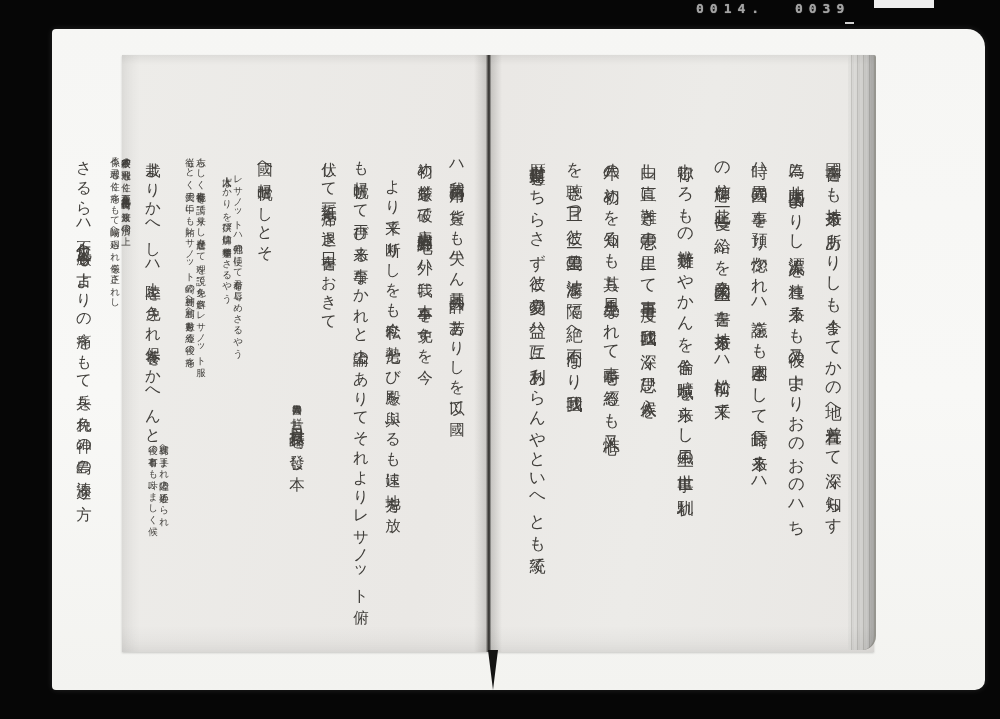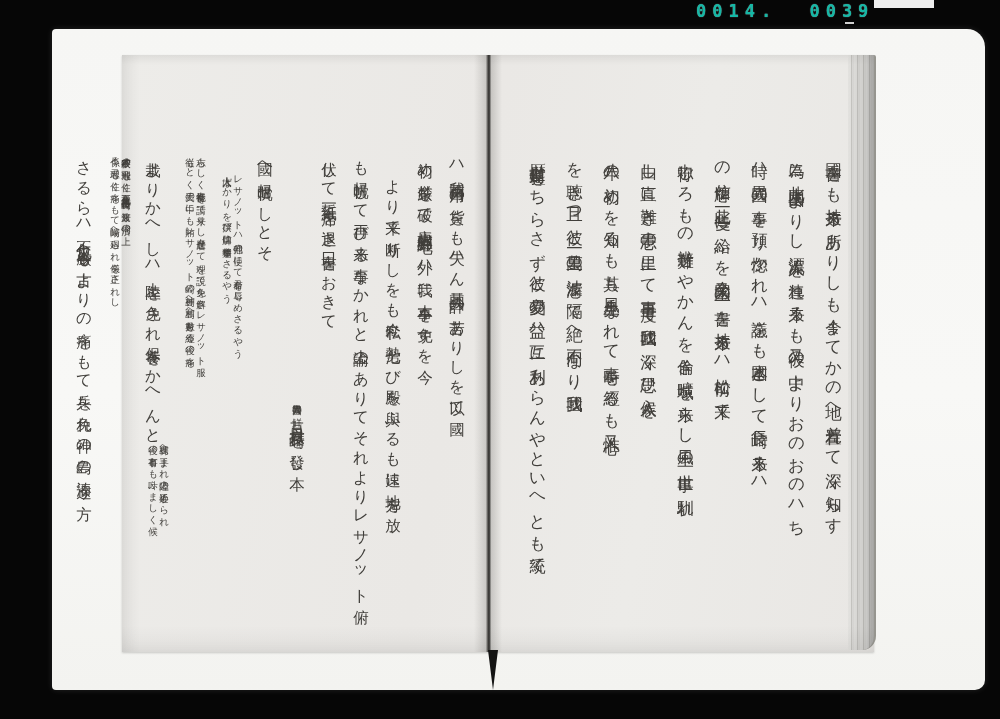--- a/index.html
+++ b/index.html
@@ -4,23 +4,23 @@
 <style>
   html,body{margin:0;padding:0;background:#000;}
   #stage{
     position:relative;width:1000px;height:719px;overflow:hidden;
     background:#060606;
     font-family:"DejaVu Sans",sans-serif;
   }
   
   .frame-counter{
     position:absolute;left:696px;top:1px;
-    color:#14b8a6;
+    color:#a3a3a3;
     font-family:"DejaVu Sans Mono",monospace;
-    font-size:17px;font-weight:bold;
+    font-size:13px;font-weight:bold;
     letter-spacing:6px;word-spacing:16px;
     text-shadow:0 0 1px #999;
   }
   .counter-tick{
     position:absolute;left:845px;top:22px;width:9px;height:2px;background:#cfcfcf;
   }
   .frame-mark{
     position:absolute;left:874px;top:0;width:60px;height:8px;background:#ededed;
   }
   

